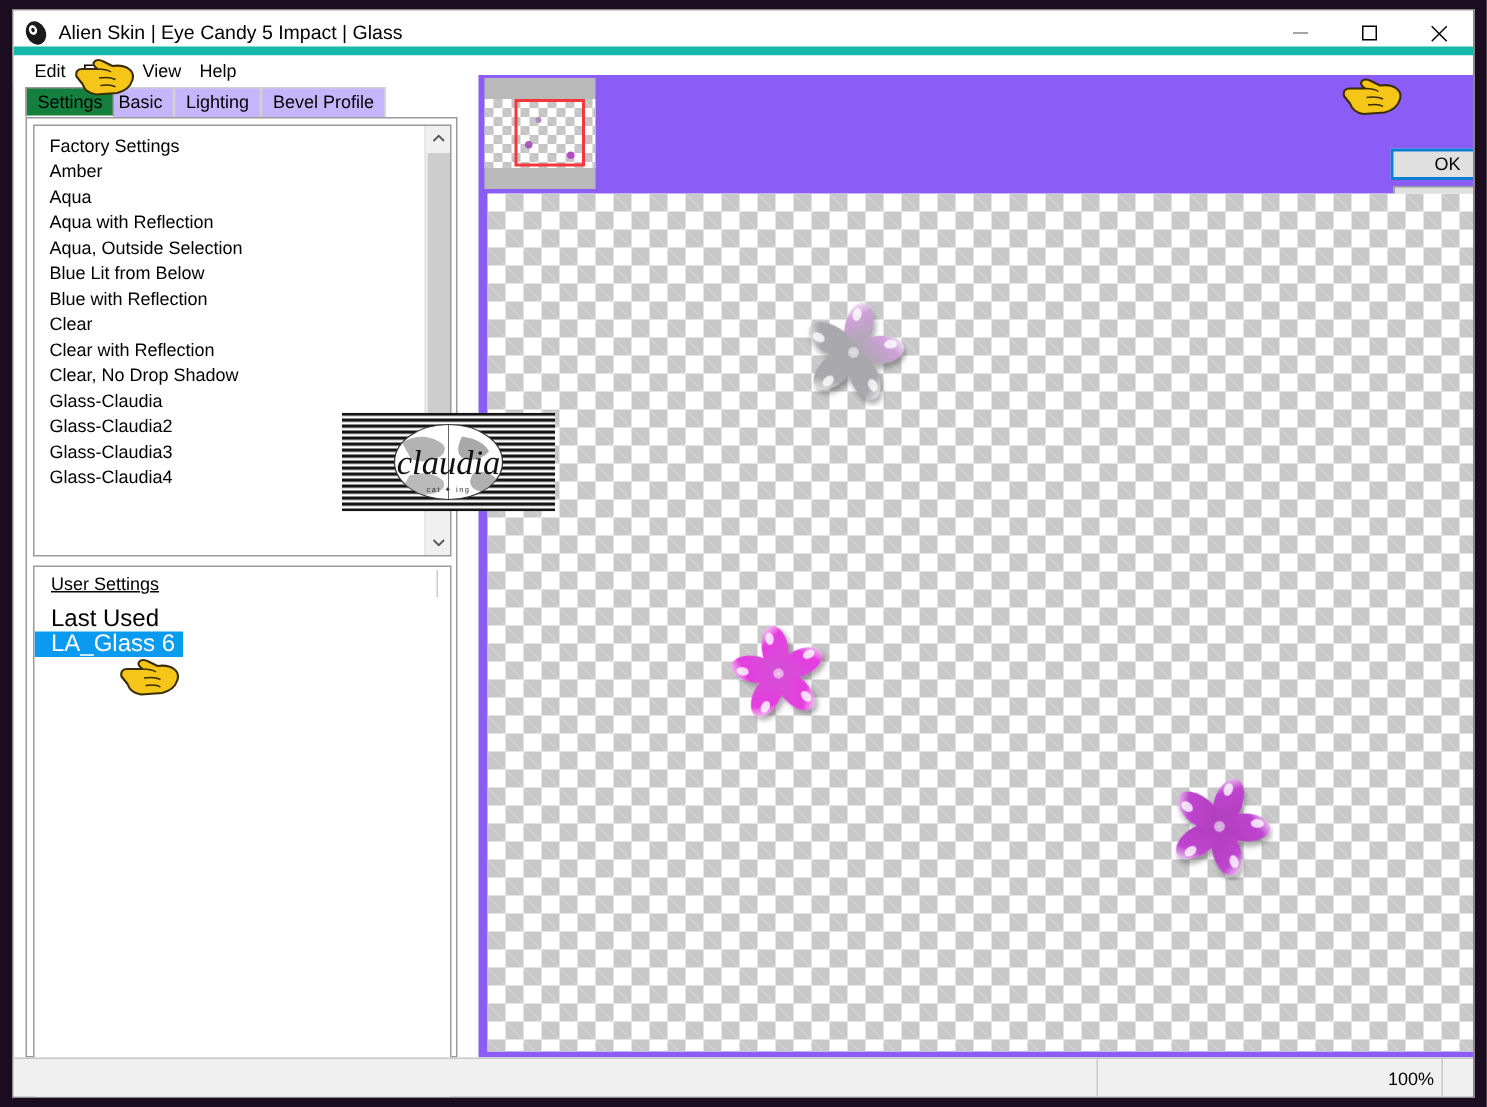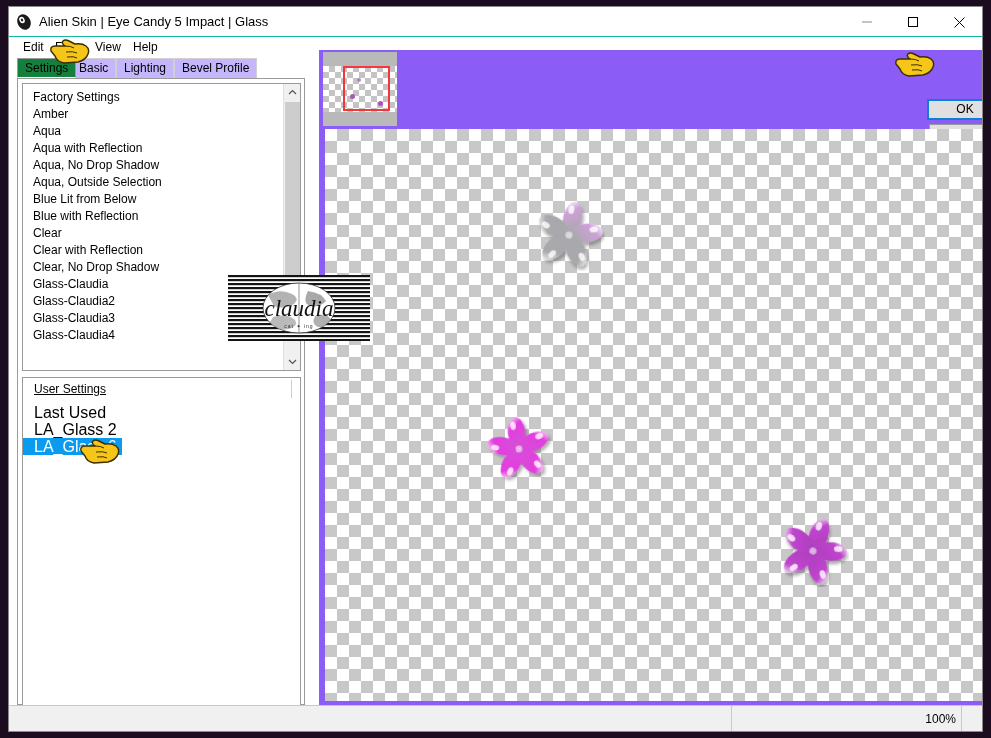--- a/index.html
+++ b/index.html
@@ -16,21 +16,21 @@
     width:975px; height:726px;
     background:#ffffff;
     border:1px solid #8a8a8a;
     overflow:hidden;
   }
 
   
   #titlebar{
     position:absolute; left:0; top:0; width:100%; height:30px;
     background:#ffffff;
-    border-bottom:1px solid #14b8a6;
+    border-bottom:6px solid #14b8a6;
   }
   #app-icon{
     position:absolute; left:6px; top:6px; width:18px; height:18px;
   }
   #title-text{
     position:absolute; left:30px; top:7px;
     font-size:13px; color:#000;
     white-space:nowrap;
   }
   .wbtn{
@@ -294,21 +294,20 @@
   </div>
 
   <div id="leftpanel">
 
     <div id="factory-list">
       <div id="factory-items">
           <div class="flist-row">Factory Settings</div>
           <div class="flist-row">Amber</div>
           <div class="flist-row">Aqua</div>
           <div class="flist-row">Aqua with Reflection</div>
-          <div class="flist-row">Aqua, No Drop Shadow</div>
           <div class="flist-row">Aqua, Outside Selection</div>
           <div class="flist-row">Blue Lit from Below</div>
           <div class="flist-row">Blue with Reflection</div>
           <div class="flist-row">Clear</div>
           <div class="flist-row">Clear with Reflection</div>
           <div class="flist-row">Clear, No Drop Shadow</div>
           <div class="flist-row">Glass-Claudia</div>
           <div class="flist-row">Glass-Claudia2</div>
           <div class="flist-row">Glass-Claudia3</div>
           <div class="flist-row">Glass-Claudia4</div>
@@ -328,21 +327,20 @@
       </div>
     </div>
 
     <div id="user-list">
       <div id="user-head">
         <span id="user-head-label">User Settings</span>
         <div id="user-divider"></div>
       </div>
       <div id="user-items">
           <div style="height: 17px;"><span class="ulist-row">Last Used</span></div>
-          <div style="height: 17px;"><span class="ulist-row">LA_Glass 2</span></div>
           <div style="height: 17px;"><span class="ulist-row selected">LA_Glass 6</span></div>
         </div>
     </div>
 
   </div>
 
   <div id="rightarea">
 
     <div id="navigator">
       <div id="nav-check"></div>

